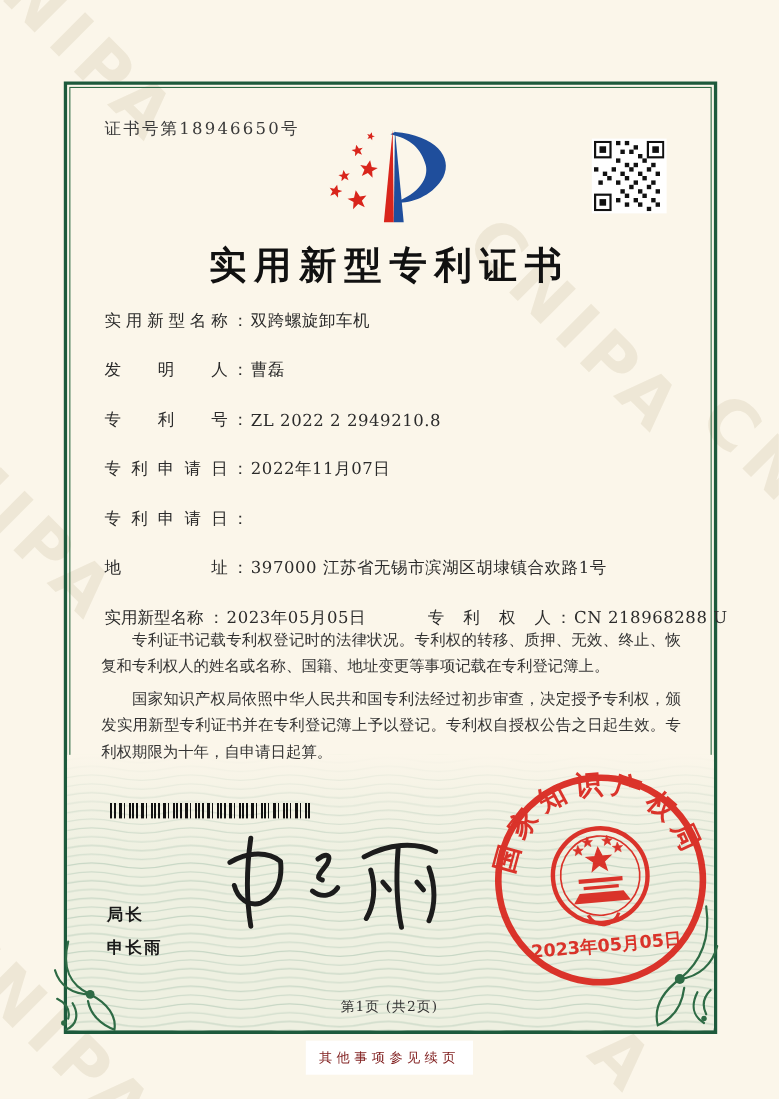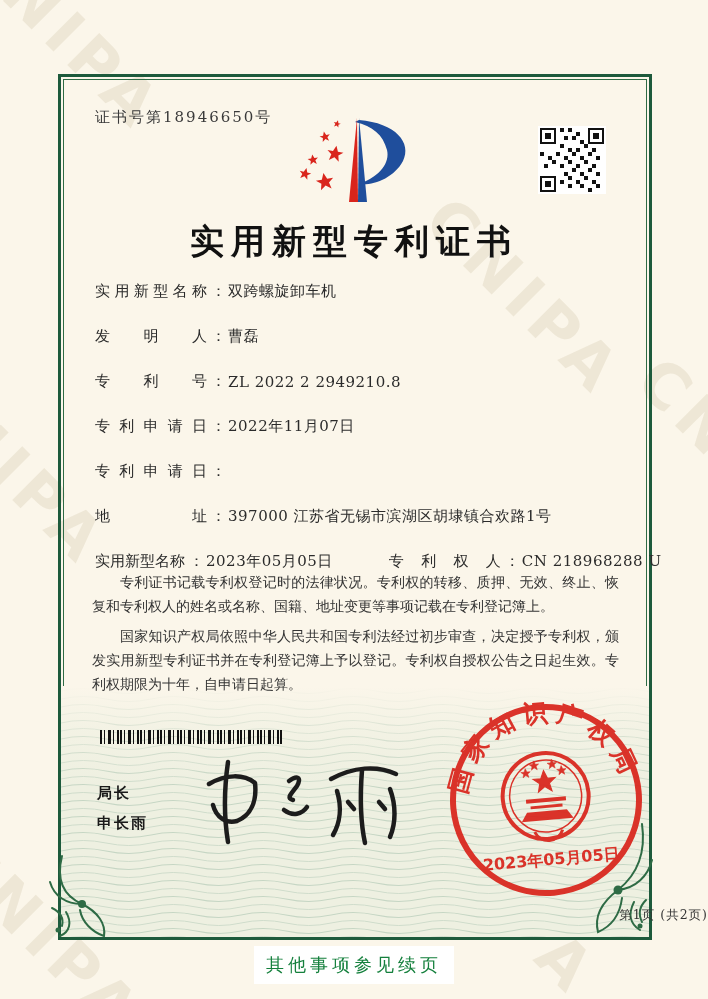--- a/index.html
+++ b/index.html
@@ -51,34 +51,34 @@
     position:absolute;left:100px;top:730px;width:182px;height:14px;
     background:
       repeating-linear-gradient(90deg,
         #111 0 2px, transparent 2px 4px,
         #111 4px 5px, transparent 5px 8px,
         #111 8px 11px, transparent 11px 13px,
         #111 13px 14px, transparent 14px 17px,
         #111 17px 19px, transparent 19px 20px);
   }
   .director{
-    position:absolute;left:97px;top:778px;
+    position:absolute;left:97px;top:816px;
     font-family:"DejaVu Sans","Liberation Sans",sans-serif;
     font-weight:600;font-size:15px;color:#1a1a1a;line-height:2.0;letter-spacing:2px;
   }
   .pagenum{
-    position:absolute;left:0;top:907px;width:708px;text-align:right;
+    position:absolute;left:0;top:907px;width:708px;text-align:center;
     font-size:12.5px;color:#333;letter-spacing:1px;
   }
   .footer-note{
     position:absolute;left:0;top:946px;width:708px;text-align:center;
   }
   .footer-note span{
     display:inline-block;background:#ffffff;padding:7px 12px;
-    font-size:18px;letter-spacing:4px;color:#15803d;
+    font-size:12px;letter-spacing:4px;color:#7f1d1d;
   }
   .qr{position:absolute;left:538px;top:126px;width:64px;height:64px;background:#fff;padding:2px;}
 </style>
 </head>
 <body>
 
 <svg width="0" height="0" style="position:absolute" aria-hidden="true">
   <defs>
     <path id="st" d="M0,-10 L2.94,-3.09 L9.51,-3.09 L4.19,1.18 L5.88,8.09 L0,3.82 L-5.88,8.09 L-4.19,1.18 L-9.51,-3.09 L-2.94,-3.09 Z"></path>
   </defs>

